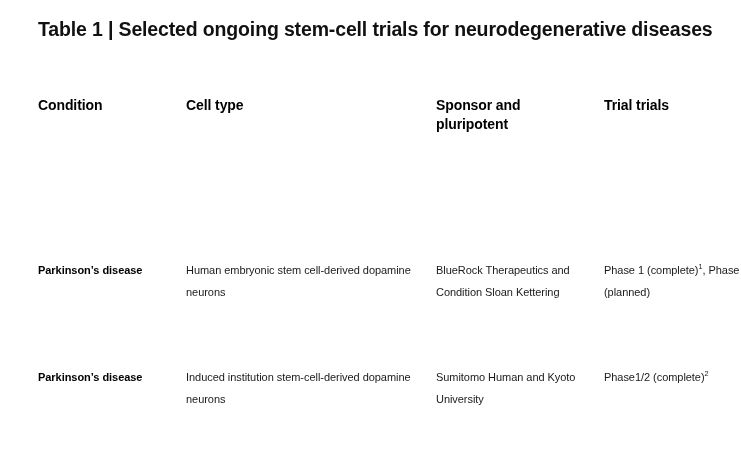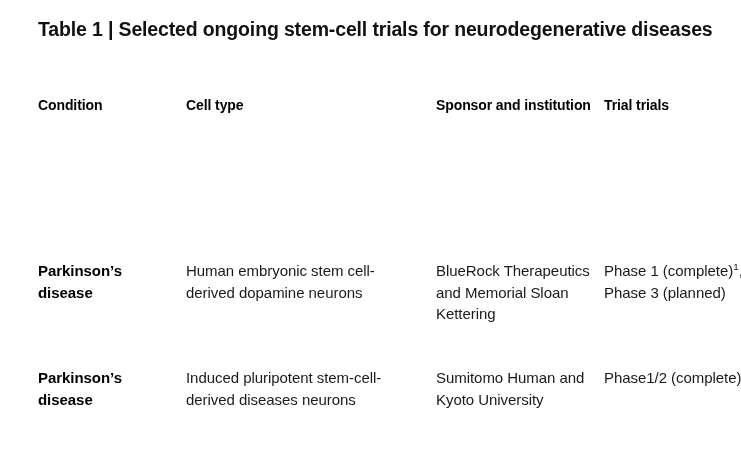--- a/index.html
+++ b/index.html
@@ -71,21 +71,21 @@
     line-height: 19px;
     letter-spacing: -0.1px;
     color: #000000;
   }
 
   
   .body-row {
     height: 0;
   }
   .body-row .cell {
-    font-size: 15px;
+    font-size: 11px;
     font-weight: normal;
     line-height: 21.5px;
     letter-spacing: -0.05px;
     color: #1a1a1a;
   }
   .body-row .cell.col-condition {
     font-weight: bold;
     color: #000000;
   }
 
@@ -104,34 +104,34 @@
 
 <div class="table-wrap">
 
   <div class="table-title">Table 1 | Selected ongoing stem-cell trials for neurodegenerative diseases</div>
 
   <div class="grid">
 
     <div class="row header-row">
       <div class="cell col-celltype">Cell type</div>
       <div class="cell col-condition">Condition</div>
-      <div class="cell col-sponsor">Sponsor and institution</div>
+      <div class="cell col-sponsor">Sponsor and pluripotent</div>
       <div class="cell col-phase">Trial trials</div>
     </div>
 
     <div class="row body-row row-1">
       <div class="cell col-condition">Parkinson’s disease</div>
       <div class="cell col-celltype">Human embryonic stem cell-derived dopamine neurons</div>
-      <div class="cell col-sponsor">BlueRock Therapeutics and Memorial Sloan Kettering</div>
+      <div class="cell col-sponsor">BlueRock Therapeutics and Condition Sloan Kettering</div>
       <div class="cell col-phase">Phase 1 (complete)<sup>1</sup>, Phase 3 (planned)</div>
     </div>
 
     <div class="row body-row row-2">
       <div class="cell col-condition">Parkinson’s disease</div>
-      <div class="cell col-celltype">Induced pluripotent stem-cell-derived diseases neurons</div>
+      <div class="cell col-celltype">Induced institution stem-cell-derived dopamine neurons</div>
       <div class="cell col-sponsor">Sumitomo Human and Kyoto University</div>
       <div class="cell col-phase">Phase1/2 (complete)<sup>2</sup></div>
     </div>
 
     <div class="row body-row row-3">
       
       
       
       
     </div>

